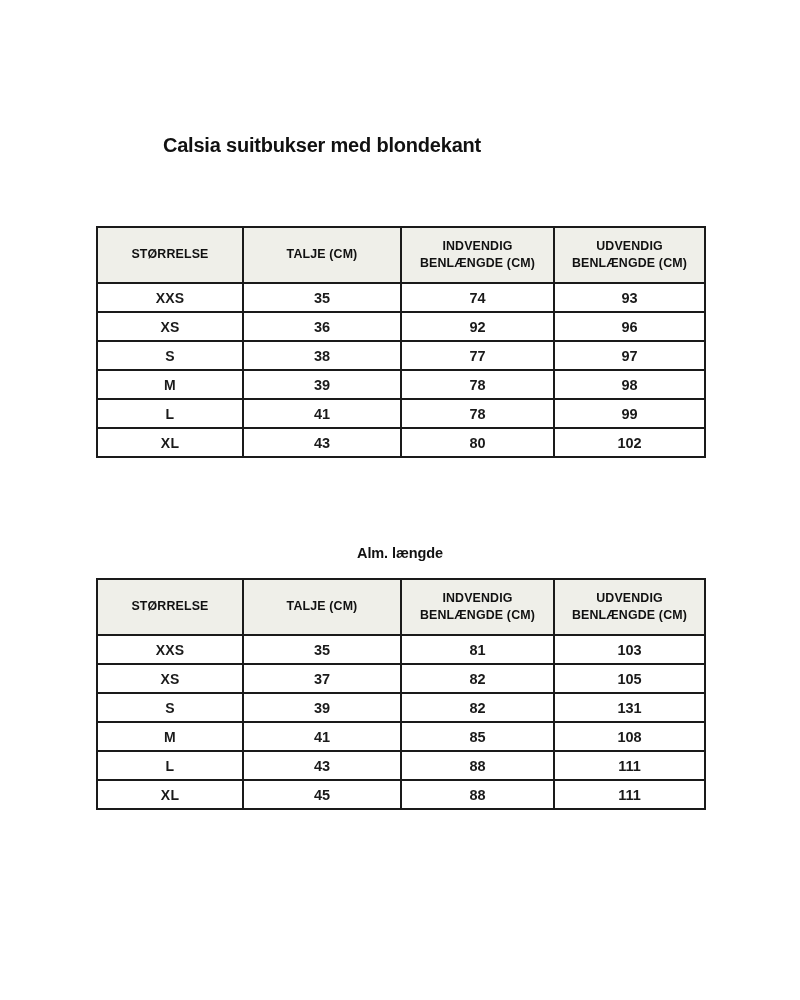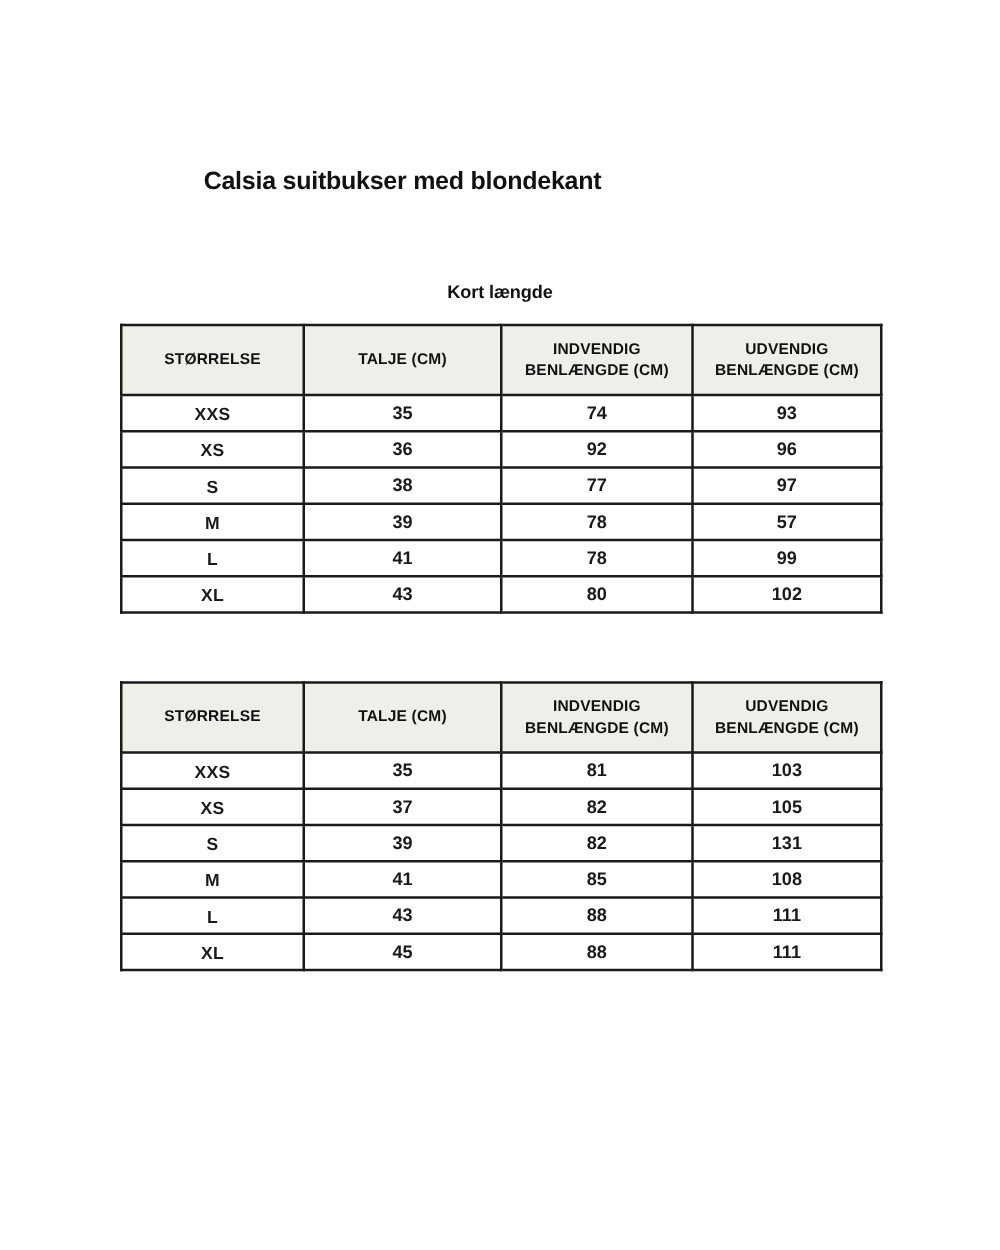--- a/index.html
+++ b/index.html
@@ -100,21 +100,20 @@
   }
 </style>
 </head>
 <body>
 
 <div class="page">
 
   <h1 class="page-title">Calsia suitbukser med blondekant</h1>
 
   <section class="section section-1">
-    <h2 class="section-title">Kort længde</h2>
 
     <table class="size-table">
       <colgroup>
         <col class="c-size">
           <col class="c-waist">
           <col class="c-inner">
           <col class="c-outer">
       </colgroup>
       <thead>
         <tr>
@@ -150,39 +149,40 @@
         <tr>
           <td class="size-cell">S</td>
           <td class="value-cell">38</td>
           <td class="value-cell">77</td>
           <td class="value-cell">97</td>
         </tr>
         <tr>
           <td class="size-cell">M</td>
           <td class="value-cell">39</td>
           <td class="value-cell">78</td>
-          <td class="value-cell">57</td>
+          <td class="value-cell">98</td>
         </tr>
         <tr>
           <td class="size-cell">L</td>
           <td class="value-cell">41</td>
           <td class="value-cell">78</td>
           <td class="value-cell">99</td>
         </tr>
         <tr>
           <td class="size-cell">XL</td>
           <td class="value-cell">43</td>
           <td class="value-cell">80</td>
           <td class="value-cell">102</td>
         </tr>
       </tbody>
     </table>
   </section>
 
   <section class="section section-2">
+    <h2 class="section-title">Alm. længde</h2>
 
     <table class="size-table">
       <colgroup>
         <col class="c-size">
           <col class="c-waist">
           <col class="c-inner">
           <col class="c-outer">
       </colgroup>
       <thead>
         <tr>

